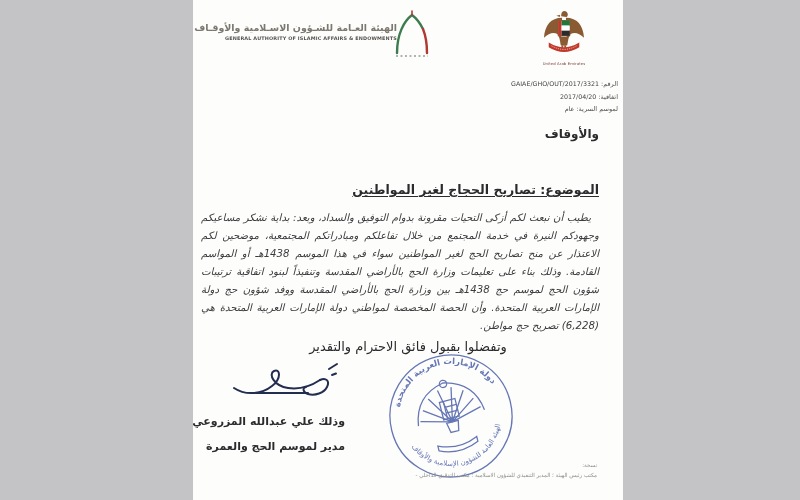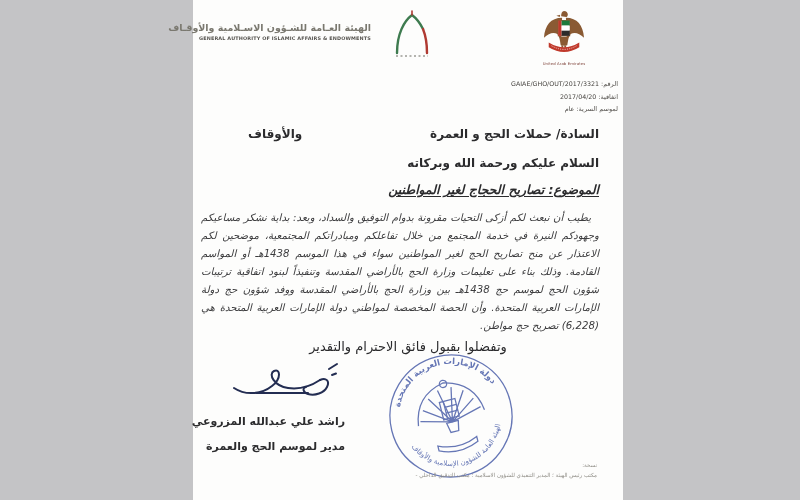--- a/index.html
+++ b/index.html
@@ -1,39 +1,39 @@
 <!DOCTYPE html>
 <html lang="ar"><head>
 <meta charset="utf-8">
 <style>
   html,body{margin:0;padding:0;}
   .canvas{position:relative;width:800px;height:500px;background:#c4c4c6;overflow:hidden;
           font-family:"DejaVu Sans",sans-serif;}
   .page{position:absolute;left:193px;top:0;width:430px;height:500px;background:#fdfdfc;direction:rtl;}
 
   
-  .logo-text{position:absolute;left:6px;top:22px;width:172px;text-align:left;direction:rtl;}
+  .logo-text{position:absolute;left:32px;top:22px;width:172px;text-align:left;direction:rtl;}
   .logo-ar{font-size:9.5px;font-weight:bold;color:#7a786f;white-space:nowrap;}
   .logo-en{font-size:4.9px;font-weight:bold;color:#55534e;letter-spacing:.15px;margin-top:2px;white-space:nowrap;}
   .dome{position:absolute;left:198px;top:10px;}
   .emblem{position:absolute;left:348px;top:8px;width:46px;text-align:center;}
   .emblem-caption{font-size:3.8px;color:#7a3c33;margin-top:1px;white-space:nowrap;letter-spacing:.1px;}
 
   
   .ref{position:absolute;top:78px;right:5px;text-align:right;direction:rtl;}
   .ref-row{font-size:6.5px;color:#55524e;line-height:11.5px;white-space:nowrap;}
   .ref-row .val{font-size:6.3px;color:#45423e;}
 
   
   .addressee-row{position:absolute;top:127px;right:24px;left:55px;display:flex;
                  justify-content:space-between;direction:rtl;
                  font-size:12px;font-weight:bold;color:#2b2b2d;}
   .salutation{position:absolute;top:156px;right:24px;font-size:12px;font-weight:bold;color:#2b2b2d;}
   .subject{position:absolute;top:182px;right:24px;font-size:12.5px;font-weight:bold;color:#2b2b2d;
-           text-decoration:underline;text-underline-offset:2px;font-style:italic;}
+           text-decoration:underline;text-underline-offset:2px;}
   .letter-body{position:absolute;top:209px;right:24px;left:8px;direction:rtl;
                text-align:justify;font-size:10.2px;letter-spacing:-.1px;line-height:18px;
                color:#3c3c3e;text-indent:8px;font-style:italic;}
   .closing{position:absolute;top:339px;left:0;width:100%;text-align:center;
            font-size:13px;font-weight:normal;color:#2b2b2d;}
 
   
   .sig-svg{position:absolute;left:35px;top:360px;}
   .sig-name{position:absolute;top:415px;left:30px;width:122px;text-align:center;
             font-size:11px;font-weight:bold;color:#2b2b2d;white-space:nowrap;}
@@ -94,43 +94,41 @@
         <span>اتفاقية:</span>
         <span class="val">2017/04/20</span>
       </div>
       <div class="ref-row">
         <span>لموسم السرية:</span>
         <span class="val">عام</span>
       </div>
     </div>
 
     <div class="addressee-row">
-      <span>السادة/ حملات الحج و العمرة</span>
       <span>والأوقاف</span>
     </div>
 
-    <div class="salutation">السلام عليكم ورحمة الله وبركاته</div>
 
     <div class="subject">الموضوع: تصاريح الحجاج لغير المواطنين</div>
 
     <div class="letter-body">يطيب أن نبعث لكم أزكى التحيات مقرونة بدوام التوفيق والسداد، وبعد: بداية نشكر مساعيكم وجهودكم النيرة في خدمة المجتمع من خلال تفاعلكم ومبادراتكم المجتمعية، موضحين لكم الاعتذار عن منح تصاريح الحج لغير المواطنين سواء في هذا الموسم 1438هـ أو المواسم القادمة. وذلك بناء على تعليمات وزارة الحج بالأراضي المقدسة وتنفيذاً لبنود اتفاقية ترتيبات شؤون الحج لموسم حج 1438هـ بين وزارة الحج بالأراضي المقدسة ووفد شؤون حج دولة الإمارات العربية المتحدة. وأن الحصة المخصصة لمواطني دولة الإمارات العربية المتحدة هي (6,228) تصريح حج مواطن.</div>
 
     <div class="closing">وتفضلوا بقبول فائق الاحترام والتقدير</div>
 
     <svg class="sig-svg" width="120" height="48" viewBox="0 0 120 48">
       <g fill="none" stroke="#232d52" stroke-width="2" stroke-linecap="round">
         <path d="M6,28 C18,36 34,34 44,26 C54,18 52,8 46,11 C40,14 46,26 60,28 C74,30 86,24 92,20"></path>
         <path d="M92,20 c6,-3 10,1 7,7 c-3,6 -12,9 -19,7 c-5,-1.5 -6,-6 -2,-7"></path>
         <path d="M28,33 H80"></path>
         <path d="M101,9 l8,-5"></path>
         <path d="M104,15 l4,-1.5"></path>
       </g>
     </svg>
 
-    <div class="sig-name">راشد علي عبدالله المزروعي</div>
+    <div class="sig-name">وذلك علي عبدالله المزروعي</div>
     <div class="sig-title">مدير لموسم الحج والعمرة</div>
 
     <svg class="stamp" width="128" height="128" viewBox="0 0 128 128">
       <defs>
         <path id="arcTop" d="M 12,64 A 52,52 0 0 1 116,64"></path>
         <path id="arcBottom" d="M 14,64 A 50,50 0 0 0 114,64"></path>
       </defs>
       <circle cx="64" cy="64" r="61" fill="none" stroke="#5a6cb0" stroke-width="1.3"></circle>
       <g fill="#5a6cb0">
         <text font-size="8.5" font-weight="bold" text-anchor="middle">

